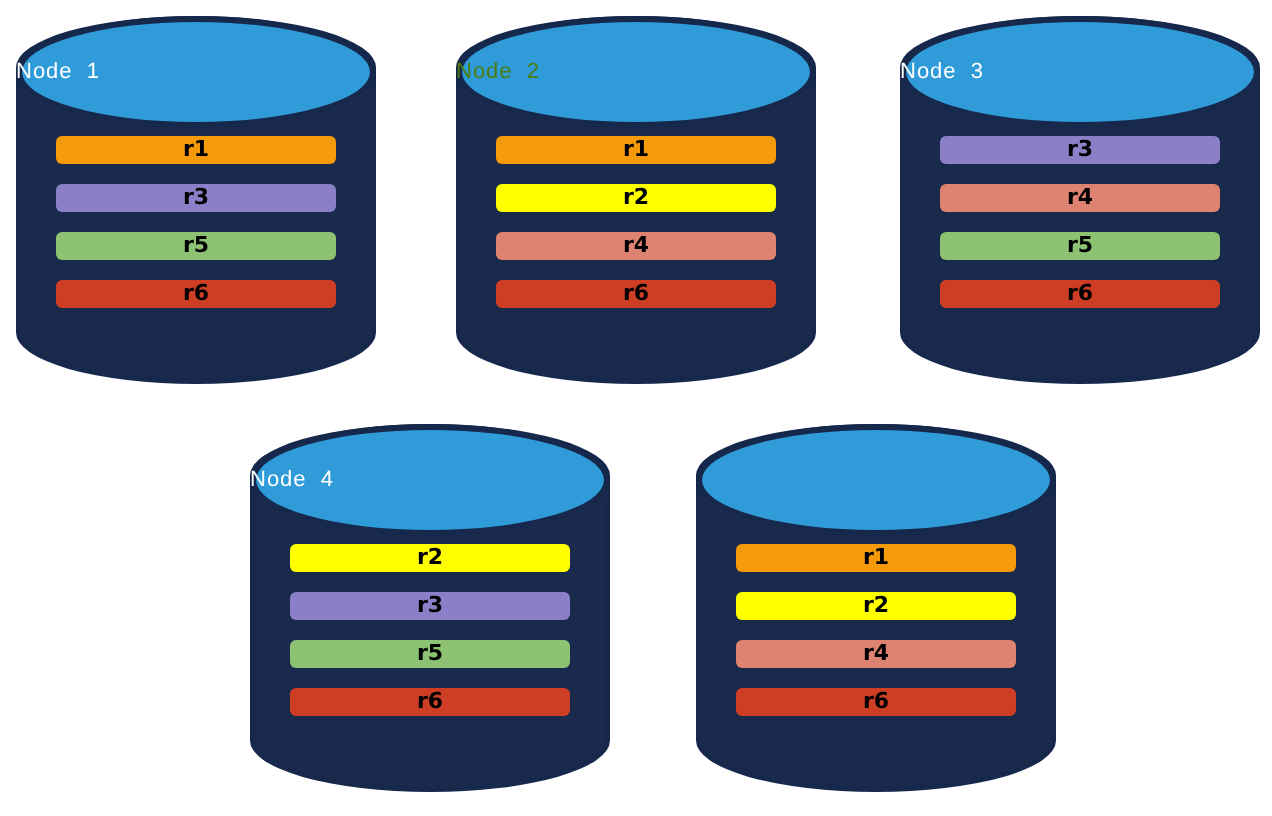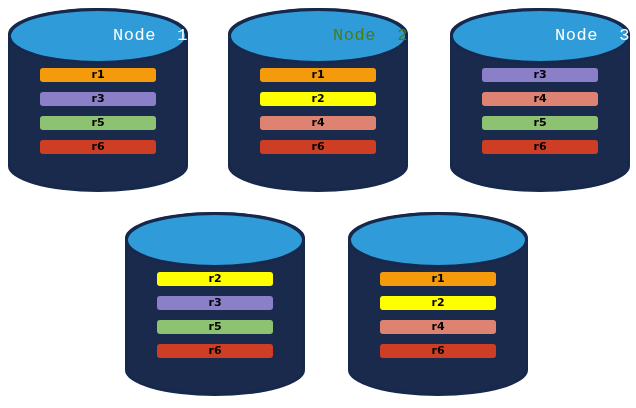--- a/index.html
+++ b/index.html
@@ -59,45 +59,45 @@
     background: #2f9bd8;
     border: 3px solid #16284b;
     border-radius: 50%;
   }
 
   .node-title {
     position: absolute;
     left: 0;
     top: 18px;
     width: 100%;
-    text-align: right;
+    text-align: left;
     color: #ffffff;
-    font-family: Liberation Mono, monospace;
-    font-size: 17px;
+    font-family: Liberation Sans, sans-serif;
+    font-size: 11px;
     font-weight: 400;
     letter-spacing: 0.5px;
     line-height: 20px;
     white-space: pre;
     z-index: 4;
   }
 
   .replica-list {
     position: absolute;
     left: 0;
     top: 60px;
     width: 100%;
     z-index: 5;
     display: flex;
     flex-direction: column;
     align-items: center;
     gap: 10px;
   }
 
   .replica-bar {
-    width: 116px;
+    width: 140px;
     height: 14px;
     border-radius: 3px;
     position: relative;
     display: flex;
     align-items: flex-start;
     justify-content: center;
   }
 
   .replica-label {
     font-family: "DejaVu Sans", sans-serif;
@@ -185,20 +185,21 @@
         <span class="replica-label" style="color: rgb(0, 0, 0);">r6</span>
       </div>
     </div>
   </div>
 
   <div class="node" id="node-4">
     <div class="node-cyl">
       <div class="cyl-body" style="background: rgb(25, 42, 77); border-color: rgb(22, 40, 75);"></div>
       <div class="cyl-top" style="background: rgb(47, 155, 216); border-color: rgb(22, 40, 75);"></div>
     </div>
+    <div class="node-title" style="color: rgb(255, 255, 255);">Node  4</div>
     <div class="replica-list">
       <div class="replica-bar" style="background: rgb(255, 255, 0);">
         <span class="replica-label" style="color: rgb(0, 0, 0);">r2</span>
       </div>
       <div class="replica-bar" style="background: rgb(139, 127, 199);">
         <span class="replica-label" style="color: rgb(0, 0, 0);">r3</span>
       </div>
       <div class="replica-bar" style="background: rgb(140, 194, 113);">
         <span class="replica-label" style="color: rgb(0, 0, 0);">r5</span>
       </div>

